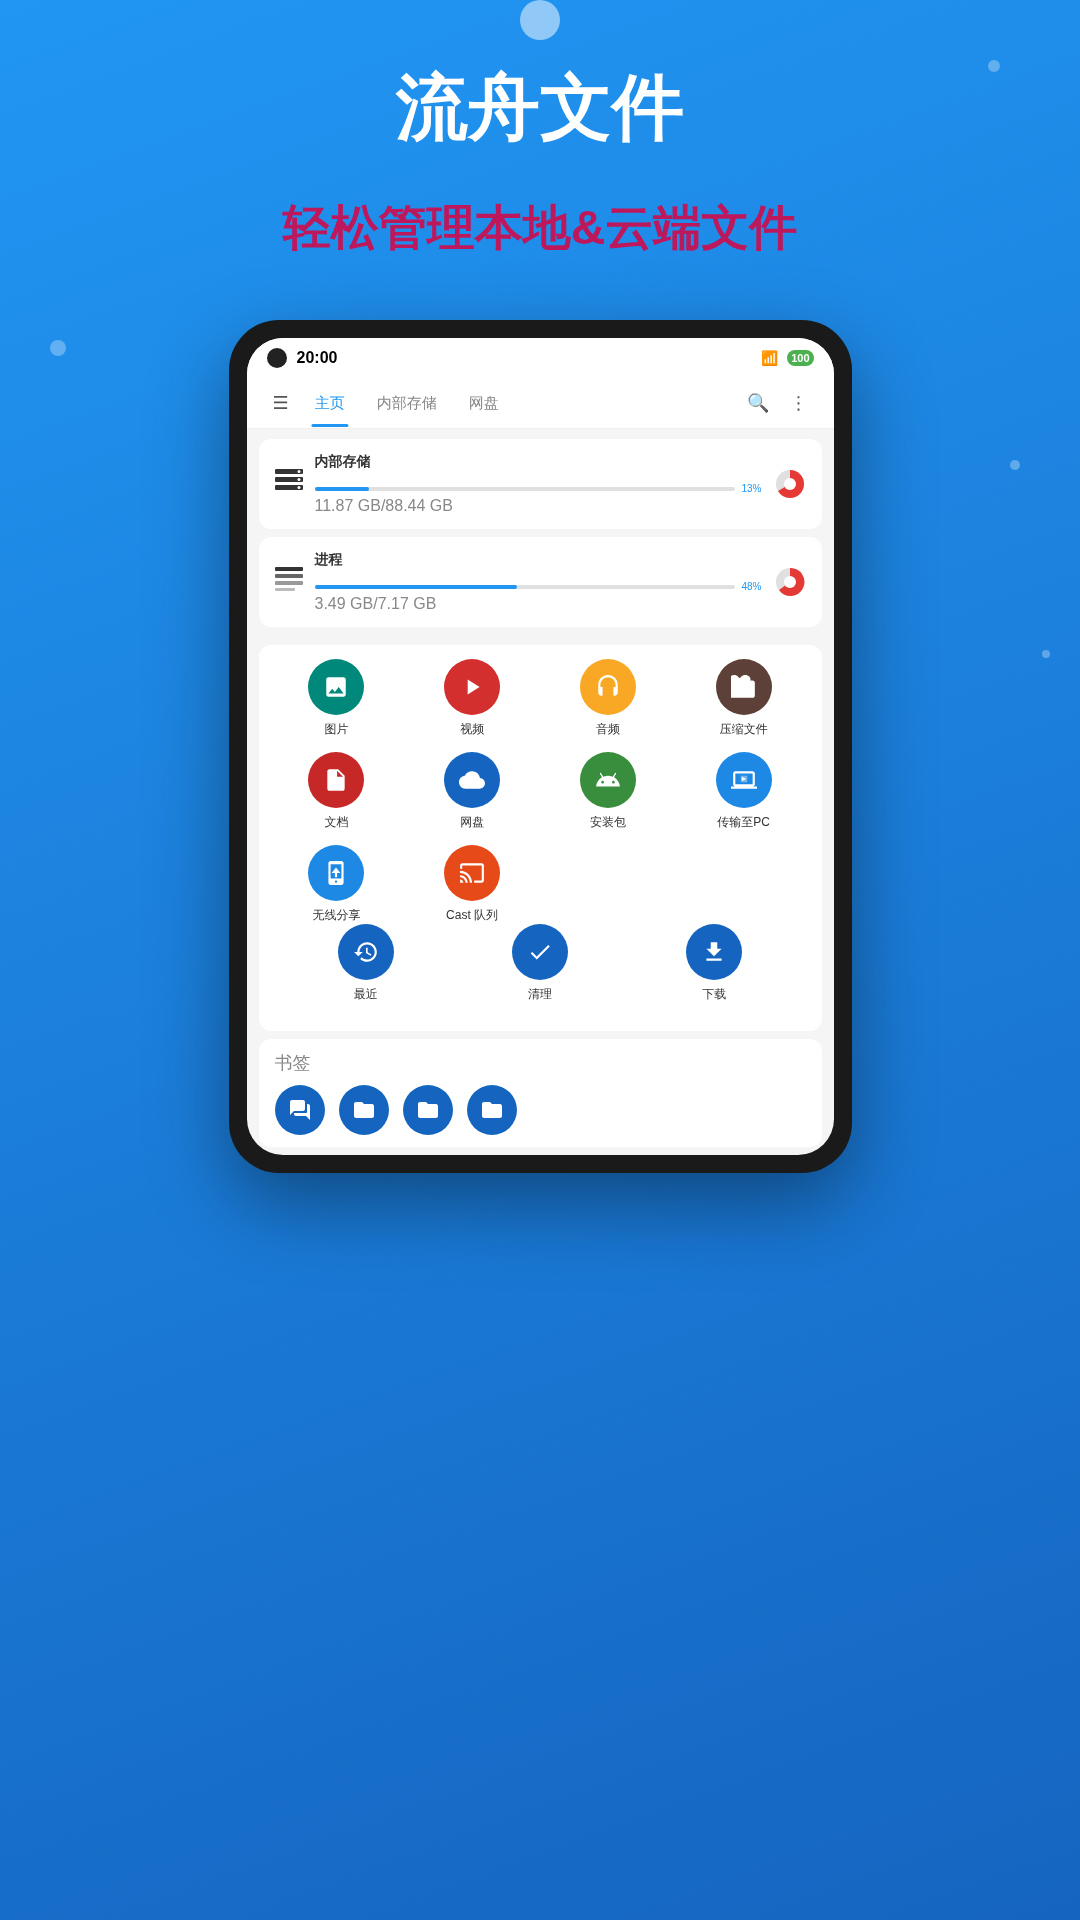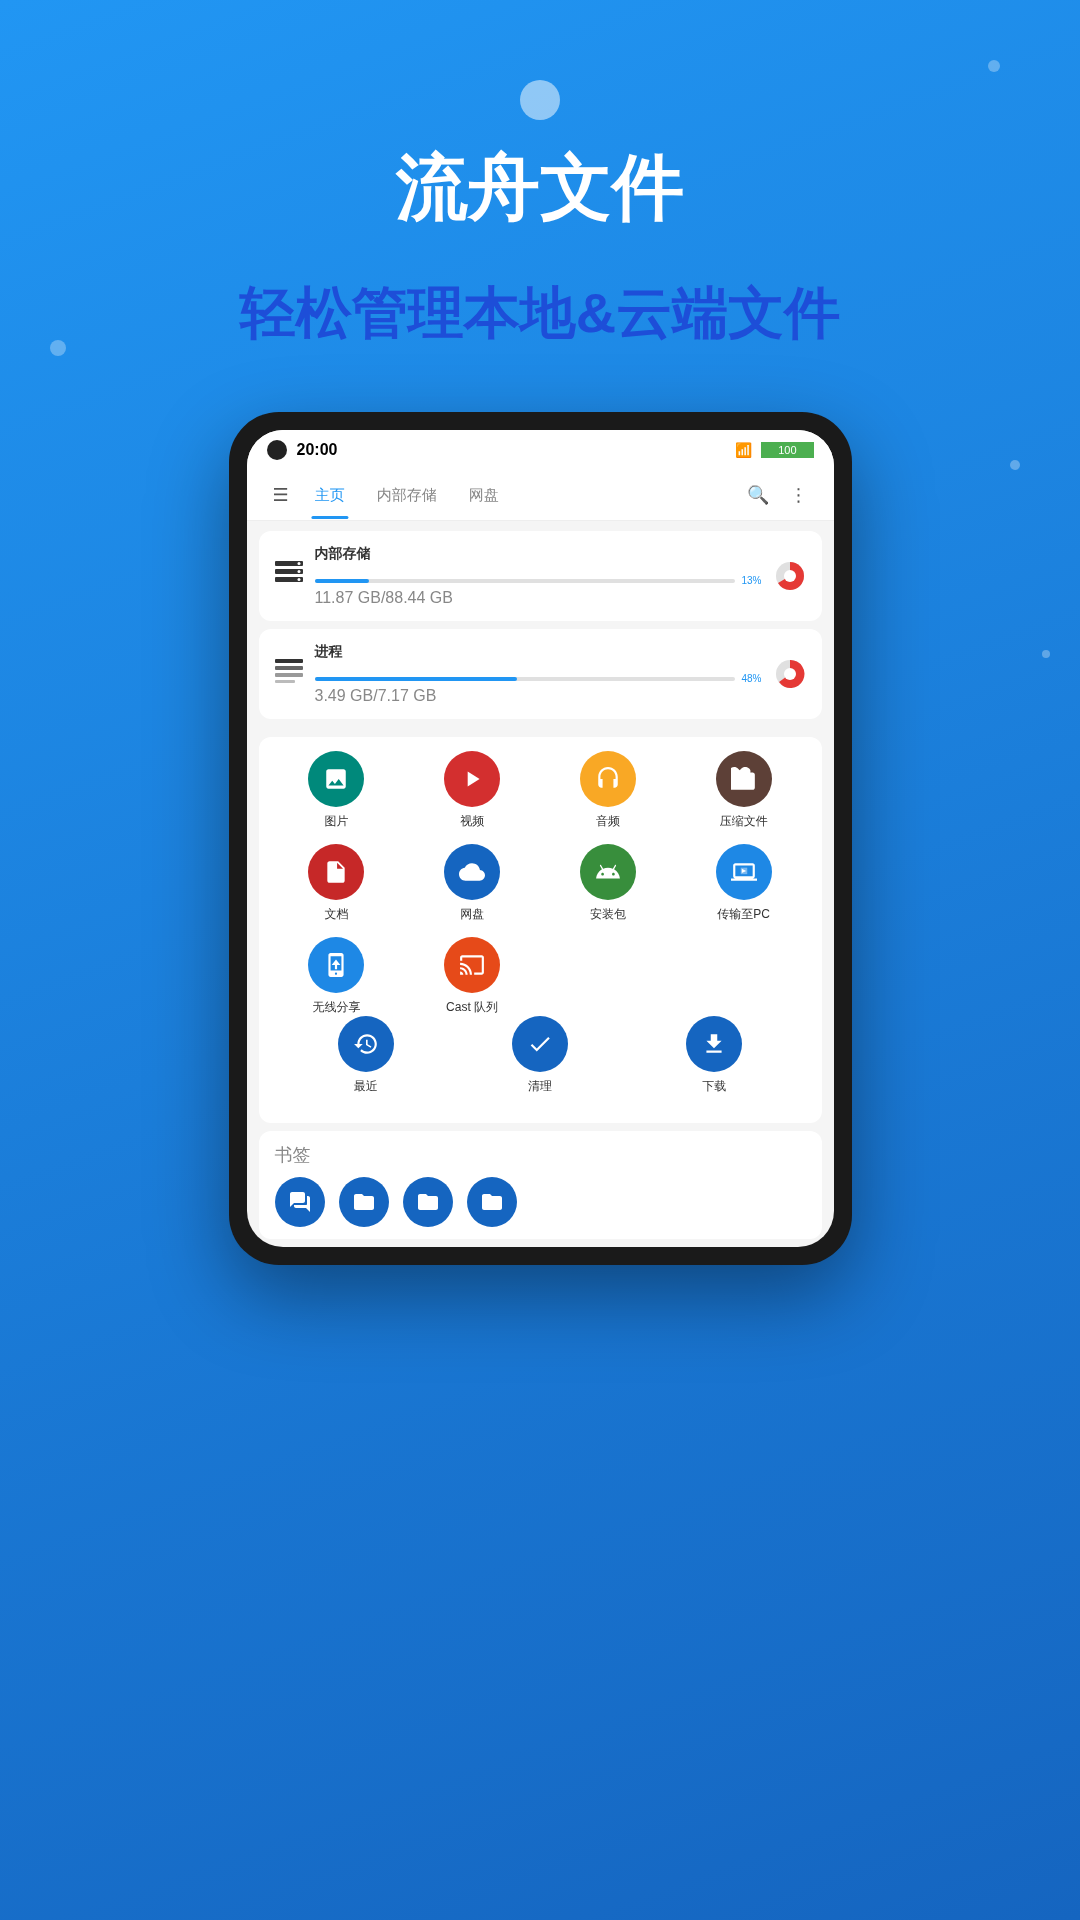--- a/index.html
+++ b/index.html
@@ -17,44 +17,43 @@
     
     .dot {
       position: absolute;
       border-radius: 50%;
       background: rgba(255,255,255,0.3);
     }
 
     
     .header {
       text-align: center;
-      padding-top: 80px;
       position: relative;
       z-index: 2;
     }
 
     .header-dot {
       width: 40px;
       height: 40px;
       background: rgba(255,255,255,0.5);
       border-radius: 50%;
       margin: 0 auto 20px auto;
     }
 
     .app-title {
       font-size: 72px;
       font-weight: bold;
       color: white;
       margin-bottom: 40px;
     }
 
     .app-subtitle {
-      font-size: 56px;
+      font-size: 48px;
       font-weight: bold;
-      color: #1d4ed8;
+      color: #be185d;
       margin-bottom: 60px;
     }
 
     
     .phone-wrapper {
       display: flex;
       justify-content: center;
       margin-top: 20px;
       position: relative;
       z-index: 2;
@@ -111,23 +110,23 @@
     }
 
     .wifi-icon {
       font-size: 14px;
     }
 
     .battery-icon {
       background: #4CAF50;
       color: white;
       font-size: 11px;
-      padding: 2px 17px;
-      border-radius: 0;
-      font-weight: normal;
+      padding: 2px 4px;
+      border-radius: 8px;
+      font-weight: bold;
     }
 
     
     .nav-tabs {
       background: white;
       display: flex;
       align-items: center;
       padding: 0 16px;
       border-bottom: 1px solid #eee;
     }

